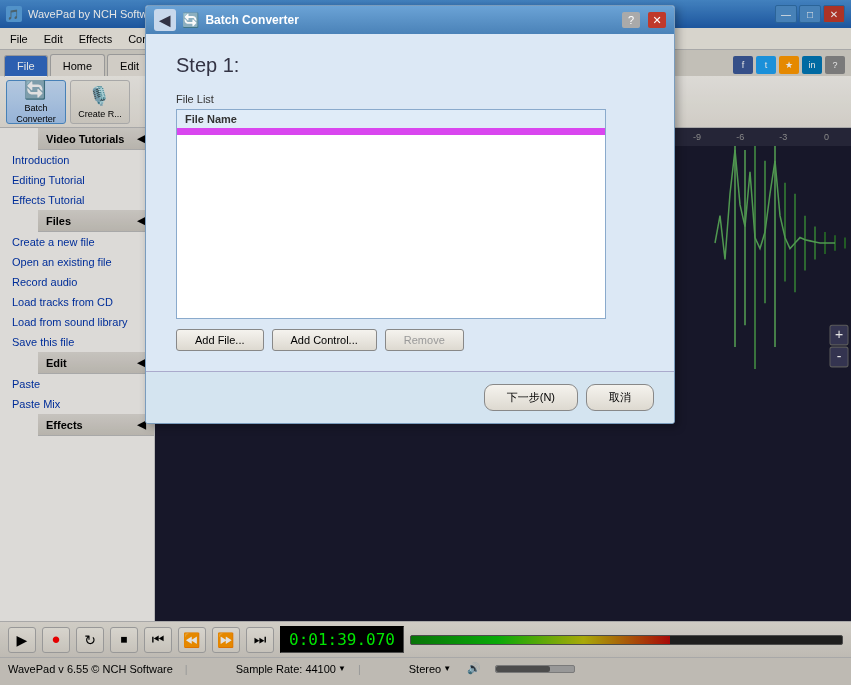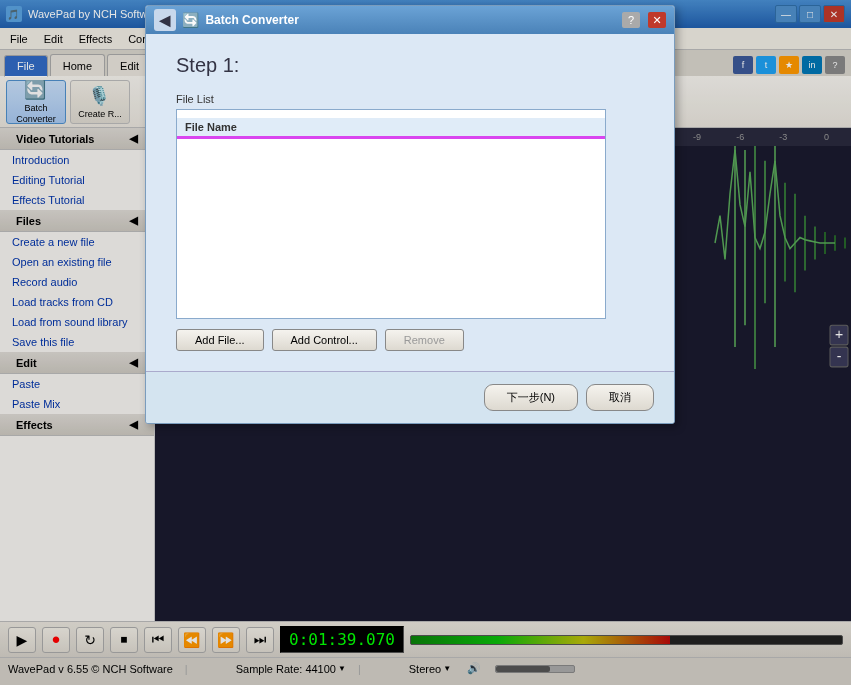--- a/index.html
+++ b/index.html
@@ -52,23 +52,23 @@
 
     
     .main { display: flex; height: calc(685px - 28px - 22px - 26px - 52px - 28px - 36px); }
 
     
     .sidebar {
       width: 155px; background: #f5f3f0; border-right: 1px solid #ccc; overflow-y: auto;
       flex-shrink: 0;
     }
     .sidebar-section-header {
-      background: linear-gradient(to bottom, #ddd9d4, #ccc8c0); padding: 4px 16px;
+      background: linear-gradient(to bottom, #ddd9d4, #ccc8c0); padding: 4px 8px;
       font-weight: bold; font-size: 11px; border-bottom: 1px solid #bbb;
-      display: flex; align-items: center; justify-content: space-between;
+      display: flex; align-items: center; justify-content: space-between; margin-left: 38px;
     }
     .sidebar-item { padding: 4px 12px; color: #0033aa; cursor: pointer; font-size: 11px; }
 
     
     .waveform-area { flex: 1; background: #1a1a2e; overflow: hidden; position: relative; }
 
     
     .dialog-overlay {
       position: absolute; top: 0; left: 0; width: 100%; height: 100%;
       background: rgba(0,0,0,0.1); z-index: 100;
@@ -88,22 +88,22 @@
     .dialog-close { width: 18px; height: 16px; background: #c0392b; border: none; color: white; cursor: pointer; font-size: 11px; border-radius: 2px; display: flex; align-items: center; justify-content: center; }
     .dialog-help { width: 18px; height: 16px; background: #aaa; border: none; color: white; cursor: pointer; font-size: 11px; border-radius: 2px; display: flex; align-items: center; justify-content: center; margin-right: 4px; }
     .dialog-content { padding: 20px 30px 20px 30px; }
     .step-title { font-size: 20px; color: #334; margin-bottom: 16px; font-weight: normal; }
     .file-list-label { font-size: 11px; margin-bottom: 4px; color: #333; }
     .file-list-box {
       background: white; border: 1px solid #8aaacc; width: 430px; height: 210px;
       overflow-y: auto;
     }
     .file-list-header {
-      background: #e0ecf8; border-bottom: 3px solid #d946ef; padding: 3px 8px;
-      font-size: 11px; font-weight: bold; color: #333; margin-top: 8px;
+      background: #e0ecf8; border-bottom: 7px solid #d946ef; padding: 3px 8px;
+      font-size: 11px; font-weight: bold; color: #333;
     }
     .file-list-buttons { display: flex; gap: 8px; margin-top: 10px; }
     .file-btn {
       padding: 4px 18px; background: linear-gradient(to bottom, #f5f3ee, #ddd9d0);
       border: 1px solid #888; border-radius: 3px; cursor: pointer; font-size: 11px;
     }
     .file-btn.disabled { color: #999; cursor: default; }
     .dialog-footer {
       padding: 12px 20px; display: flex; justify-content: flex-end; gap: 8px;
       border-top: 1px solid #aac; background: #d4e4f0;

